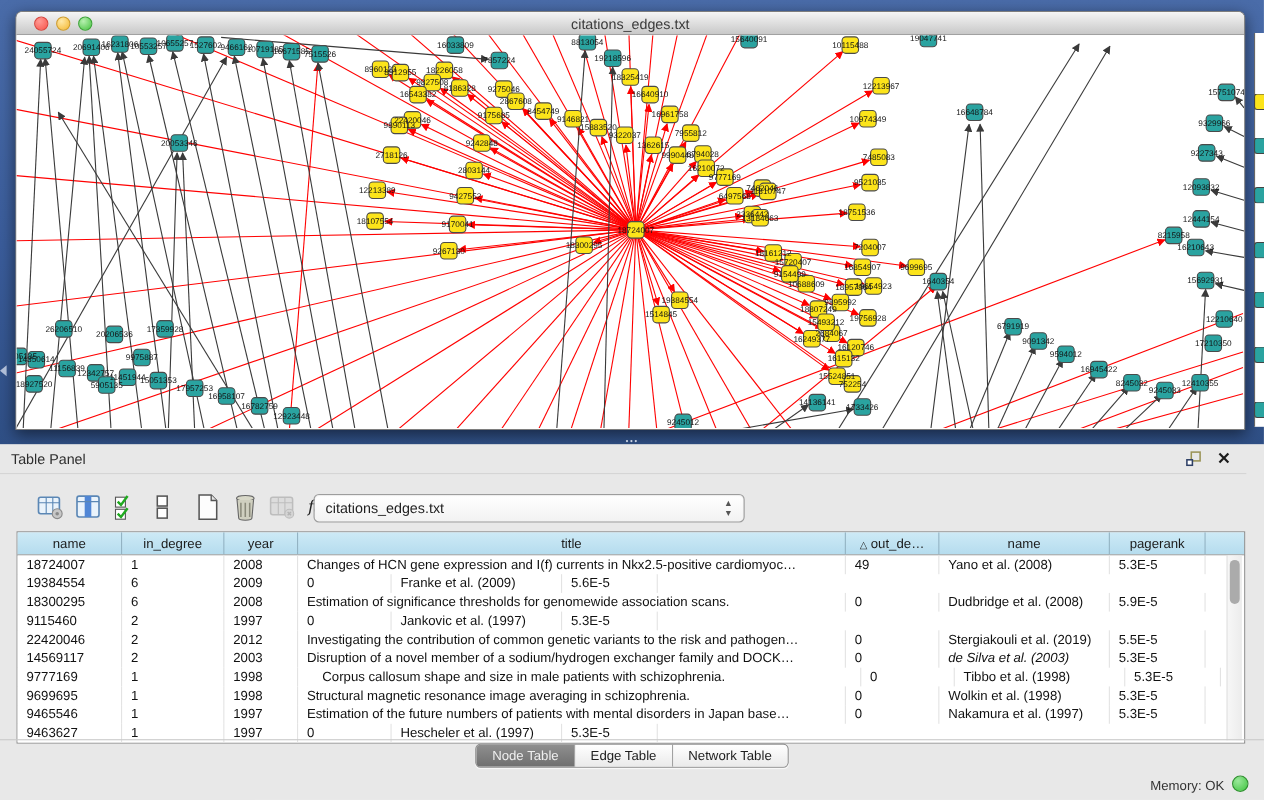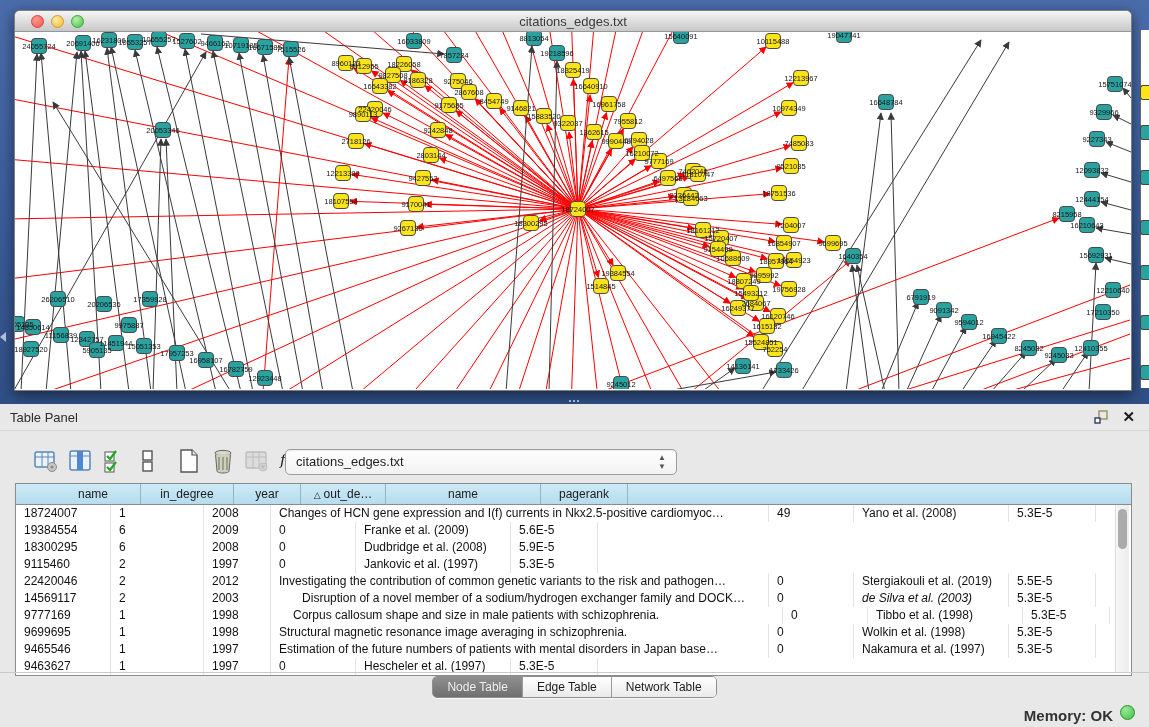--- a/index.html
+++ b/index.html
@@ -25,57 +25,57 @@
   .peek-window{position:absolute;left:1140px;top:30px;width:9px;height:358px;
     background:#fff;border-left:1px solid #666;}
   .peek-node{position:absolute;right:0;width:9px;height:13px;border:1px solid #444;border-right:none;
     border-radius:3px 0 0 3px;}
   .collapse-arrow{position:absolute;left:0px;top:332px;width:0;height:0;
     border-top:5px solid transparent;border-bottom:5px solid transparent;border-right:6px solid #cfd8ea;opacity:.8;}
   .splitter{position:absolute;left:566px;top:398px;width:16px;height:5px;display:flex;gap:2px;align-items:center;justify-content:center;}
   .splitter i{width:2px;height:2px;background:#cdd6e6;border-radius:50%;display:block;}
   
   .table-panel{position:absolute;left:0;top:404px;width:1149px;height:323px;background:#e8e8e8;}
-  .tp-header{position:absolute;left:0;top:0;right:0;height:26px;}
+  .tp-header{position:absolute;left:0;top:0;right:16px;height:26px;}
   .tp-title{position:absolute;left:10px;top:6px;font-size:13px;color:#2d2d2d;}
   .tp-float{position:absolute;right:40px;top:6px;width:15px;height:14px;cursor:pointer;}
   .tp-close{position:absolute;right:14px;top:4px;font-size:15px;font-weight:bold;color:#1a1a1a;cursor:pointer;}
   .tp-body-edge{position:absolute;left:0;top:26px;right:0;height:1px;background:#d5d5d5;}
   
   .toolbar{position:absolute;left:0;top:40px;right:0;height:36px;}
   .tb-icon{position:absolute;top:4px;width:26px;height:26px;cursor:pointer;}
   .combo{position:absolute;left:285px;top:5px;width:390px;height:24px;background:linear-gradient(#ffffff,#f2f2f2);
     border:1px solid #9d9d9d;border-radius:5px;box-shadow:inset 0 1px 1px rgba(0,0,0,.08);}
   .combo-text{position:absolute;left:10px;top:4px;font-size:13px;color:#1f1f1f;}
   .combo-arrows{position:absolute;right:10px;top:3px;font-size:8px;line-height:9px;color:#555;text-align:center;}
   
   .grid{position:absolute;left:15px;top:79px;width:1115px;height:191px;background:#fff;
     border:1px solid #8b8b8b;}
-  .thead{display:flex;height:20px;background:linear-gradient(#cdeaf6,#b5dcee);border-bottom:1px solid #8c8c8c;padding-left:30px;}
+  .thead{display:flex;height:20px;background:linear-gradient(#cdeaf6,#b5dcee);border-bottom:1px solid #8c8c8c;}
   .th{box-sizing:border-box;font-size:12px;color:#1c1c1c;text-align:center;line-height:20px;
     border-right:1px solid #93b3c3;overflow:hidden;white-space:nowrap;}
   .th .sort{font-size:9px;margin-right:3px;color:#222;}
   .tr{display:flex;height:17px;background:#fff;}
   .td{box-sizing:border-box;font-size:12px;color:#111;line-height:17px;padding-left:8px;
     border-right:1px solid #e3e3e3;overflow:hidden;white-space:nowrap;}
   .vscroll{position:absolute;right:2px;top:21px;bottom:2px;width:13px;
     background:linear-gradient(90deg,#f7f7f7,#ececec);border-left:1px solid #ddd;}
   .vthumb{position:absolute;left:2px;top:4px;width:9px;height:40px;background:#ababab;border-radius:5px;}
   
   .tab-divider{position:absolute;left:0;top:268px;right:0;height:1px;background:#c9c9c9;}
   .tabbar{position:absolute;left:0;top:272px;right:0;height:22px;text-align:center;}
   .seg{display:inline-flex;border:1px solid #8f8f8f;border-radius:5px;overflow:hidden;
     box-shadow:0 1px 1px rgba(255,255,255,.8);}
   .seg-btn{font-size:12px;padding:2px 14px;background:linear-gradient(#ffffff,#eaeaea);
     color:#1d1d1d;border-right:1px solid #9a9a9a;cursor:pointer;line-height:16px;}
   .seg-btn:last-child{border-right:none;}
   .seg-btn.selected{background:linear-gradient(#8f8f8f,#6f6f6f);color:#efefef;}
   
   .statusbar{position:absolute;left:0;bottom:0;right:0;height:28px;}
-  .mem-label{position:absolute;right:36px;top:8px;font-size:15px;color:#333;font-weight:bold;}
+  .mem-label{position:absolute;right:36px;top:8px;font-size:12px;color:#333;}
   .mem-dot{position:absolute;right:14px;top:6px;width:13px;height:13px;border-radius:50%;
     border:1px solid #2f8f2f;}
 </style>
 </head>
 <body>
 
 <div class="desktop">
 
   <div class="net-window">
     <div class="titlebar">
@@ -579,20 +579,21 @@
       <span class="combo-text">citations_edges.txt</span>
       <span class="combo-arrows">▲<br>▼</span>
     </div>
   </div>
 
   <div class="grid">
     <div class="thead" id="thead">
         <div class="th" style="width: 95px;"><span>name</span></div>
         <div class="th" style="width: 93px;"><span>in_degree</span></div>
         <div class="th" style="width: 67px;"><span>year</span></div>
+        <div class="th" style="width: 498px;"><span>title</span></div>
         <div class="th" style="width: 85px;"><span class="sort">△</span><span>out_de…</span></div>
         <div class="th" style="width: 155px;"><span>name</span></div>
         <div class="th" style="width: 87px;"><span>pagerank</span></div>
         <div class="th" style="flex: 1 1 0%; border-right: none;"></div>
       </div>
     <div id="tbody">
         <div class="tr">
           <div class="td" style="width: 95px;">18724007</div>
           <div class="td" style="width: 93px;">1</div>
           <div class="td" style="width: 67px;">2008</div>
@@ -606,20 +607,21 @@
           <div class="td" style="width: 93px;">6</div>
           <div class="td" style="width: 67px;">2009</div>
           <div class="td" style="width: 85px;">0</div>
           <div class="td" style="width: 155px;">Franke et al. (2009)</div>
           <div class="td" style="width: 87px;">5.6E-5</div>
         </div>
         <div class="tr">
           <div class="td" style="width: 95px;">18300295</div>
           <div class="td" style="width: 93px;">6</div>
           <div class="td" style="width: 67px;">2008</div>
+          <div class="td" style="width: 498px;">Estimation of significance thresholds for genomewide association scans.</div>
           <div class="td" style="width: 85px;">0</div>
           <div class="td" style="width: 155px;">Dudbridge et al. (2008)</div>
           <div class="td" style="width: 87px;">5.9E-5</div>
         </div>
         <div class="tr">
           <div class="td" style="width: 95px;">9115460</div>
           <div class="td" style="width: 93px;">2</div>
           <div class="td" style="width: 67px;">1997</div>
           <div class="td" style="width: 85px;">0</div>
           <div class="td" style="width: 155px;">Jankovic et al. (1997)</div>
@@ -631,21 +633,21 @@
           <div class="td" style="width: 67px;">2012</div>
           <div class="td" style="width: 498px;">Investigating the contribution of common genetic variants to the risk and pathogen…</div>
           <div class="td" style="width: 85px;">0</div>
           <div class="td" style="width: 155px;">Stergiakouli et al. (2019)</div>
           <div class="td" style="width: 87px;">5.5E-5</div>
         </div>
         <div class="tr">
           <div class="td" style="width: 95px;">14569117</div>
           <div class="td" style="width: 93px;">2</div>
           <div class="td" style="width: 67px;">2003</div>
-          <div class="td" style="width: 498px; text-align: center;">Disruption of a novel member of a sodium/hydrogen exchanger family and DOCK…</div>
+          <div class="td" style="width: 498px;">Disruption of a novel member of a sodium/hydrogen exchanger family and DOCK…</div>
           <div class="td" style="width: 85px;">0</div>
           <div class="td" style="width: 155px; font-style: italic;">de Silva et al. (2003)</div>
           <div class="td" style="width: 87px;">5.3E-5</div>
         </div>
         <div class="tr">
           <div class="td" style="width: 95px;">9777169</div>
           <div class="td" style="width: 93px;">1</div>
           <div class="td" style="width: 67px;">1998</div>
           <div class="td" style="width: 498px; margin-left: 14px;">Corpus callosum shape and size in male patients with schizophrenia.</div>
           <div class="td" style="width: 85px;">0</div>

